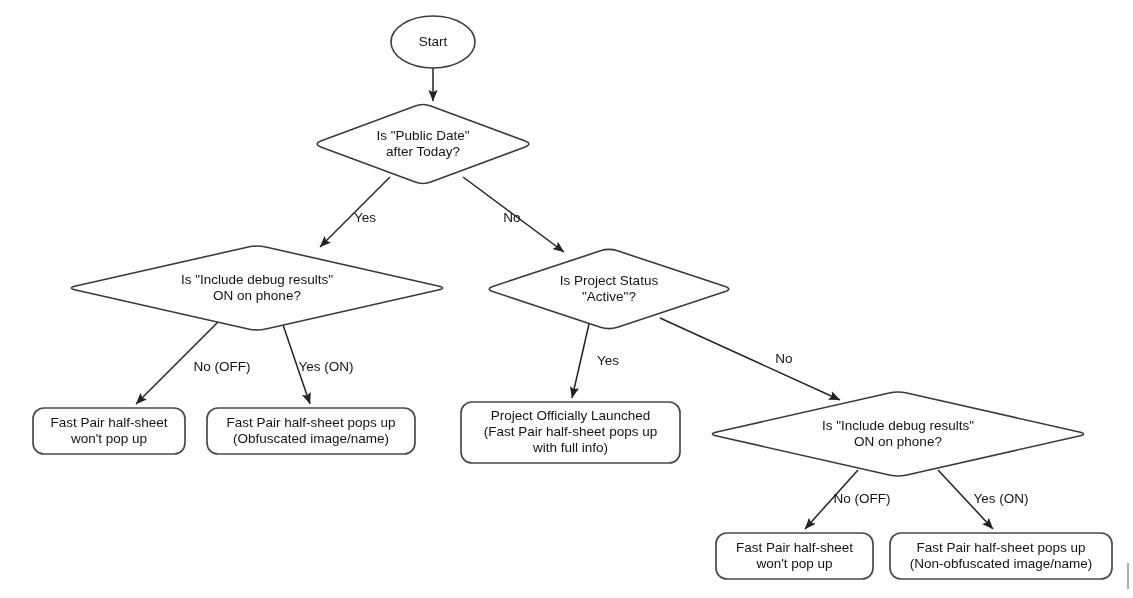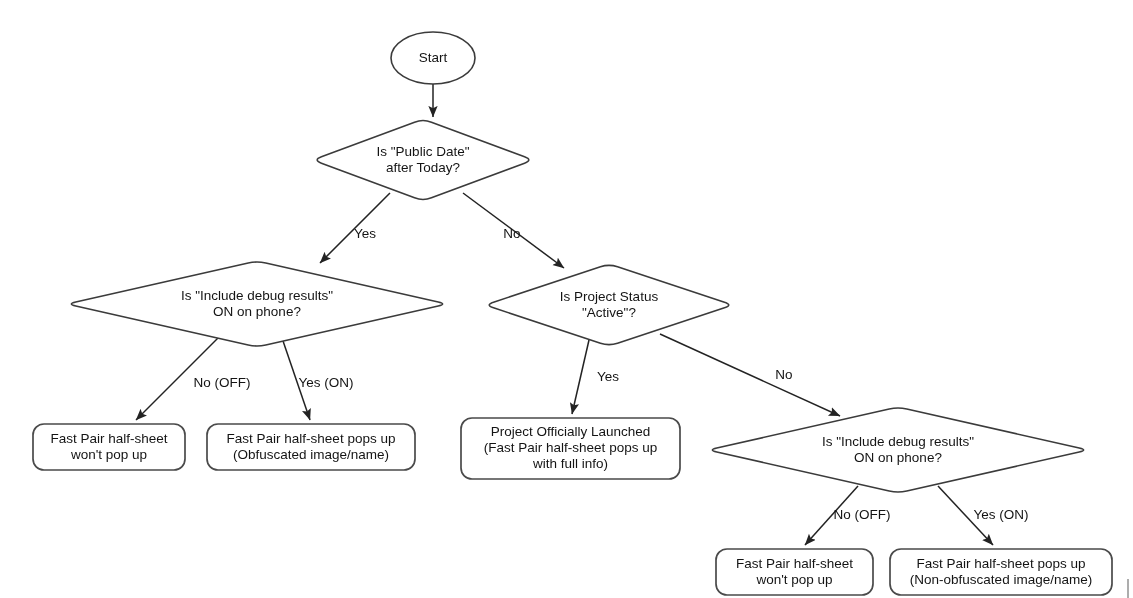--- a/index.html
+++ b/index.html
@@ -10,21 +10,21 @@
   body {
     width: 1133px;
     height: 598px;
     font-family: "Liberation Sans", sans-serif;
     overflow: hidden;
     position: relative;
   }
   #flowchart-root {
     position: absolute;
     left: 0;
-    top: 16px;
+    top: 0;
     width: 1133px;
     height: 498px;
   }
   .node-shape {
     fill: #ffffff;
     stroke: #3b3b3b;
     stroke-width: 1.6;
   }
   .node-shape.terminal {
     stroke: #4a4a4a;

